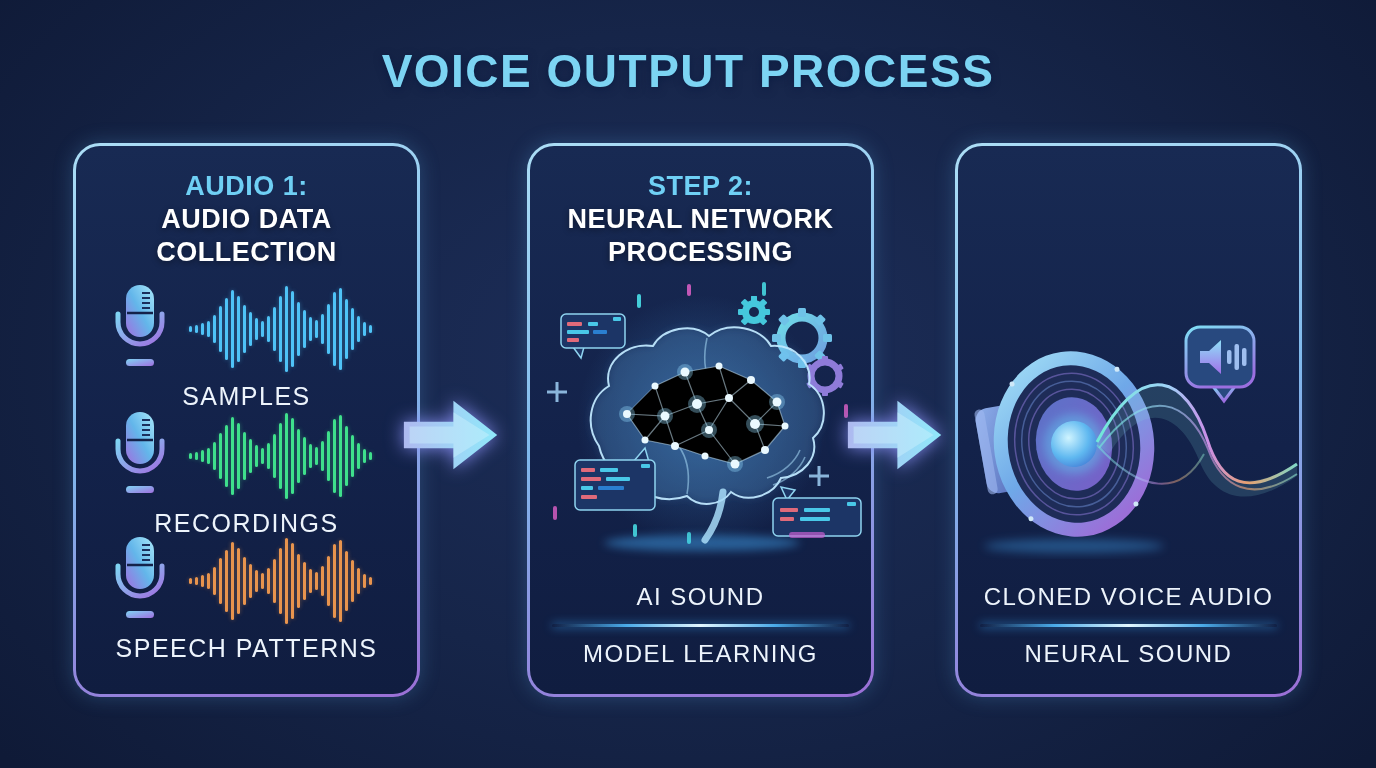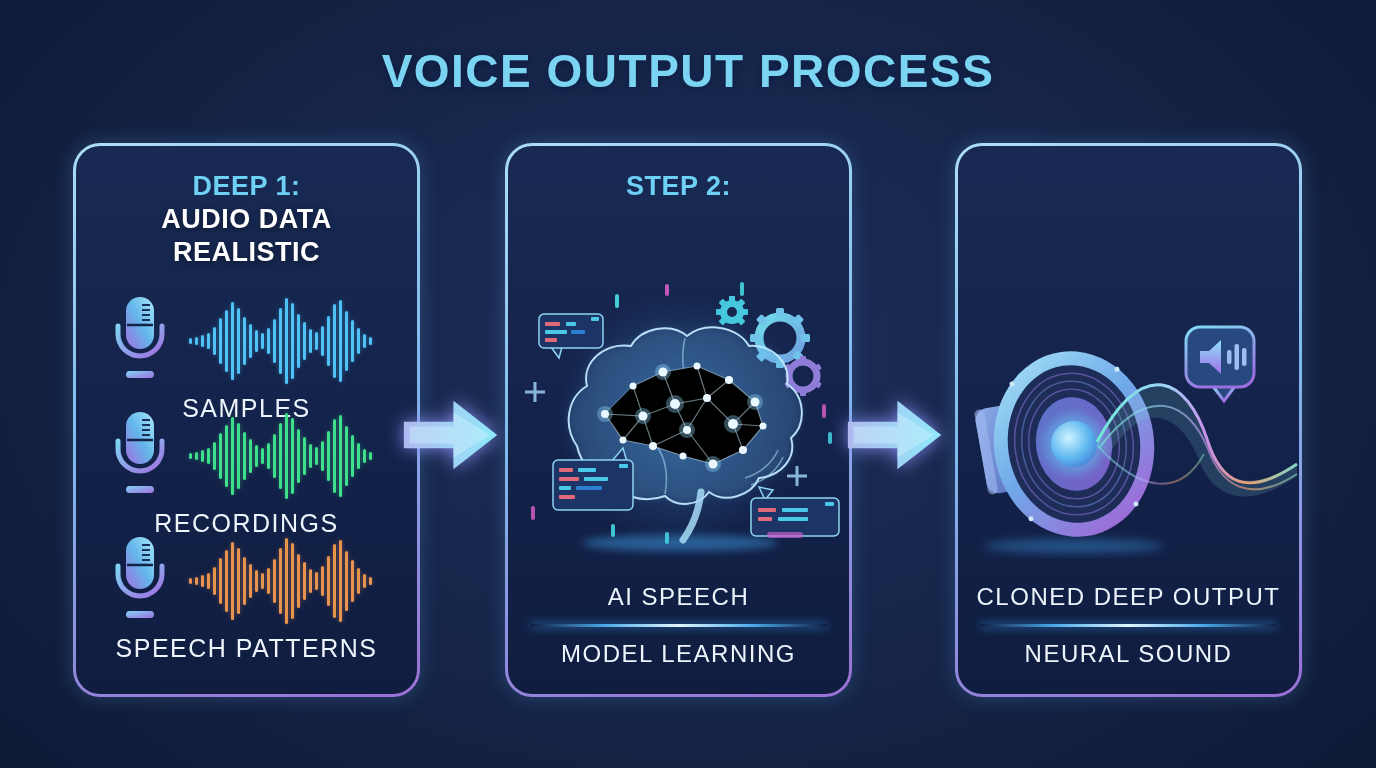--- a/index.html
+++ b/index.html
@@ -12,33 +12,33 @@
     position:absolute;top:44px;left:0;width:100%;text-align:center;
     font-size:46px;font-weight:800;letter-spacing:1.5px;color:#7CD4F3;
     text-shadow:0 2px 8px rgba(0,20,60,.5);
   }
   .card{
     position:absolute;top:143px;width:347px;height:554px;border-radius:27px;padding:3px;
     background:linear-gradient(165deg,#ACDEF6 0%,#7FB9EC 48%,#9B6FD6 100%);
     box-shadow:0 0 20px rgba(100,180,240,.25);box-sizing:border-box;
   }
   #card1{left:73px}
-  #card2{left:505px}
+  #card2{left:527px}
   #card3{left:955px}
   .card-inner{
     width:100%;height:100%;border-radius:24px;position:relative;overflow:hidden;
     background:linear-gradient(180deg,#182a53 0%,#13224a 55%,#101d40 100%);
   }
   .card-header{margin-top:24px;text-align:center;line-height:1.22;font-weight:700;font-size:27px;letter-spacing:.5px;}
   .step-label{color:#6FD0F5;}
   .card-heading{color:#FFFFFF;padding:0 14px;text-shadow:0 2px 6px rgba(0,0,0,.4);}
 
   
   .s1-row{position:absolute;left:0;right:0;text-align:center;}
-  #row-samples{top:148px}
+  #row-samples{top:136px}
   #row-recordings{top:263px}
   #row-patterns{top:388px}
   .row-top{display:flex;justify-content:center;align-items:center;gap:12px;height:94px;}
   .waveform{display:flex;align-items:center;justify-content:center;gap:2.5px;width:202px;height:94px;}
   .waveform i{display:block;width:3.5px;border-radius:2px;flex:none;}
   .row-label{margin-top:6px;font-size:25px;letter-spacing:1.5px;color:#EDF4FC;font-weight:500;}
 
   
   .brain-illu{position:absolute;top:134px;left:7px;}
   .speaker-illu{position:absolute;top:178px;left:1px;}
@@ -119,22 +119,22 @@
         <stop offset="1" stop-color="#4FA8F0" stop-opacity="0"></stop>
     </radialGradient>
   </defs>
 </svg>
 
 <div class="page-title">VOICE OUTPUT PROCESS</div>
 
 <div class="card" id="card1">
   <div class="card-inner">
     <div class="card-header">
-      <div class="step-label">DEEP 1:</div>
-      <div class="card-heading">AUDIO DATA REALISTIC</div>
+      <div class="step-label">AUDIO 1:</div>
+      <div class="card-heading">AUDIO DATA COLLECTION</div>
     </div>
 
     <div class="s1-row" id="row-samples">
       <div class="row-top">
         <span>
           <svg width="56" height="90" viewBox="0 0 56 90">
             <rect x="14" y="3" width="28" height="52" rx="14" fill="url(#micG)"></rect>
             <line x1="15" y1="31" x2="41" y2="31" stroke="#14224A" stroke-width="2.5"></line>
             <g stroke="#1A2E5C" stroke-width="2">
               <line x1="30" y1="11" x2="38" y2="11"></line>
@@ -291,20 +291,21 @@
       </div>
       <div class="row-label">RECORDINGS</div>
     </div>
   </div>
 </div>
 
 <div class="card" id="card2">
   <div class="card-inner">
     <div class="card-header">
       <div class="step-label">STEP 2:</div>
+      <div class="card-heading">NEURAL NETWORK PROCESSING</div>
     </div>
 
     <svg class="brain-illu" width="330" height="280" viewBox="0 0 330 280">
       <defs>
         <filter id="blurA" x="-60%" y="-60%" width="220%" height="220%">
             <feGaussianBlur stdDeviation="4"></feGaussianBlur>
           </filter>
       </defs>
       <circle cx="165" cy="140" r="125" fill="url(#bgGlowG)"></circle>
       <ellipse cx="165" cy="263" rx="98" ry="8" fill="#3F9FE8" opacity=".5" filter="url(#blurA)"></ellipse>
@@ -440,21 +441,21 @@
           <rect x="7" y="10" width="18" height="4" rx="1" fill="#E06A7A"></rect>
           <rect x="31" y="10" width="26" height="4" rx="1" fill="#49C8E8"></rect>
           <rect x="7" y="19" width="14" height="4" rx="1" fill="#E06A7A"></rect>
           <rect x="27" y="19" width="30" height="4" rx="1" fill="#49C8E8"></rect>
         </g>
       </g>
       <rect x="252" y="252" width="36" height="6" rx="3" fill="#C85FD0" opacity=".7"></rect>
     </svg>
 
     <div class="card-footer">
-      <div>AI SPEECH</div>
+      <div>AI SOUND</div>
       <div class="divider"></div>
       <div>MODEL LEARNING</div>
     </div>
   </div>
 </div>
 
 <div class="card" id="card3">
   <div class="card-inner">
 
     <svg class="speaker-illu" width="340" height="235" viewBox="0 0 340 235">
@@ -496,21 +497,21 @@
         <path d="M26,58 L38,74 L50,58 Z" fill="#28497F" stroke="url(#bubbleG)" stroke-width="3"></path>
         <rect x="0" y="0" width="68" height="60" rx="14" fill="#28497F" stroke="url(#bubbleG)" stroke-width="3"></rect>
         <polygon points="14,24 23,24 35,13 35,47 23,36 14,36" fill="url(#glyphG)"></polygon>
         <rect x="41" y="23" width="4.5" height="14" rx="2" fill="#9FBFF0"></rect>
         <rect x="48.5" y="17" width="4.5" height="26" rx="2" fill="#9FBFF0"></rect>
         <rect x="56" y="21" width="4.5" height="18" rx="2" fill="#9FBFF0"></rect>
       </g>
     </svg>
 
     <div class="card-footer">
-      <div>CLONED DEEP OUTPUT</div>
+      <div>CLONED VOICE AUDIO</div>
       <div class="divider"></div>
       <div>NEURAL SOUND</div>
     </div>
   </div>
 </div>
 
 <svg class="arrow" id="arrow1" viewBox="0 0 100 84">
   <polygon points="0,28 52,28 52,6 98,42 52,78 52,56 0,56" fill="url(#arrowG)"></polygon>
   <polygon points="6,33 52,33 52,18 90,42 52,66 52,51 6,51" fill="#CFF2FC" opacity=".45"></polygon>
 </svg>

